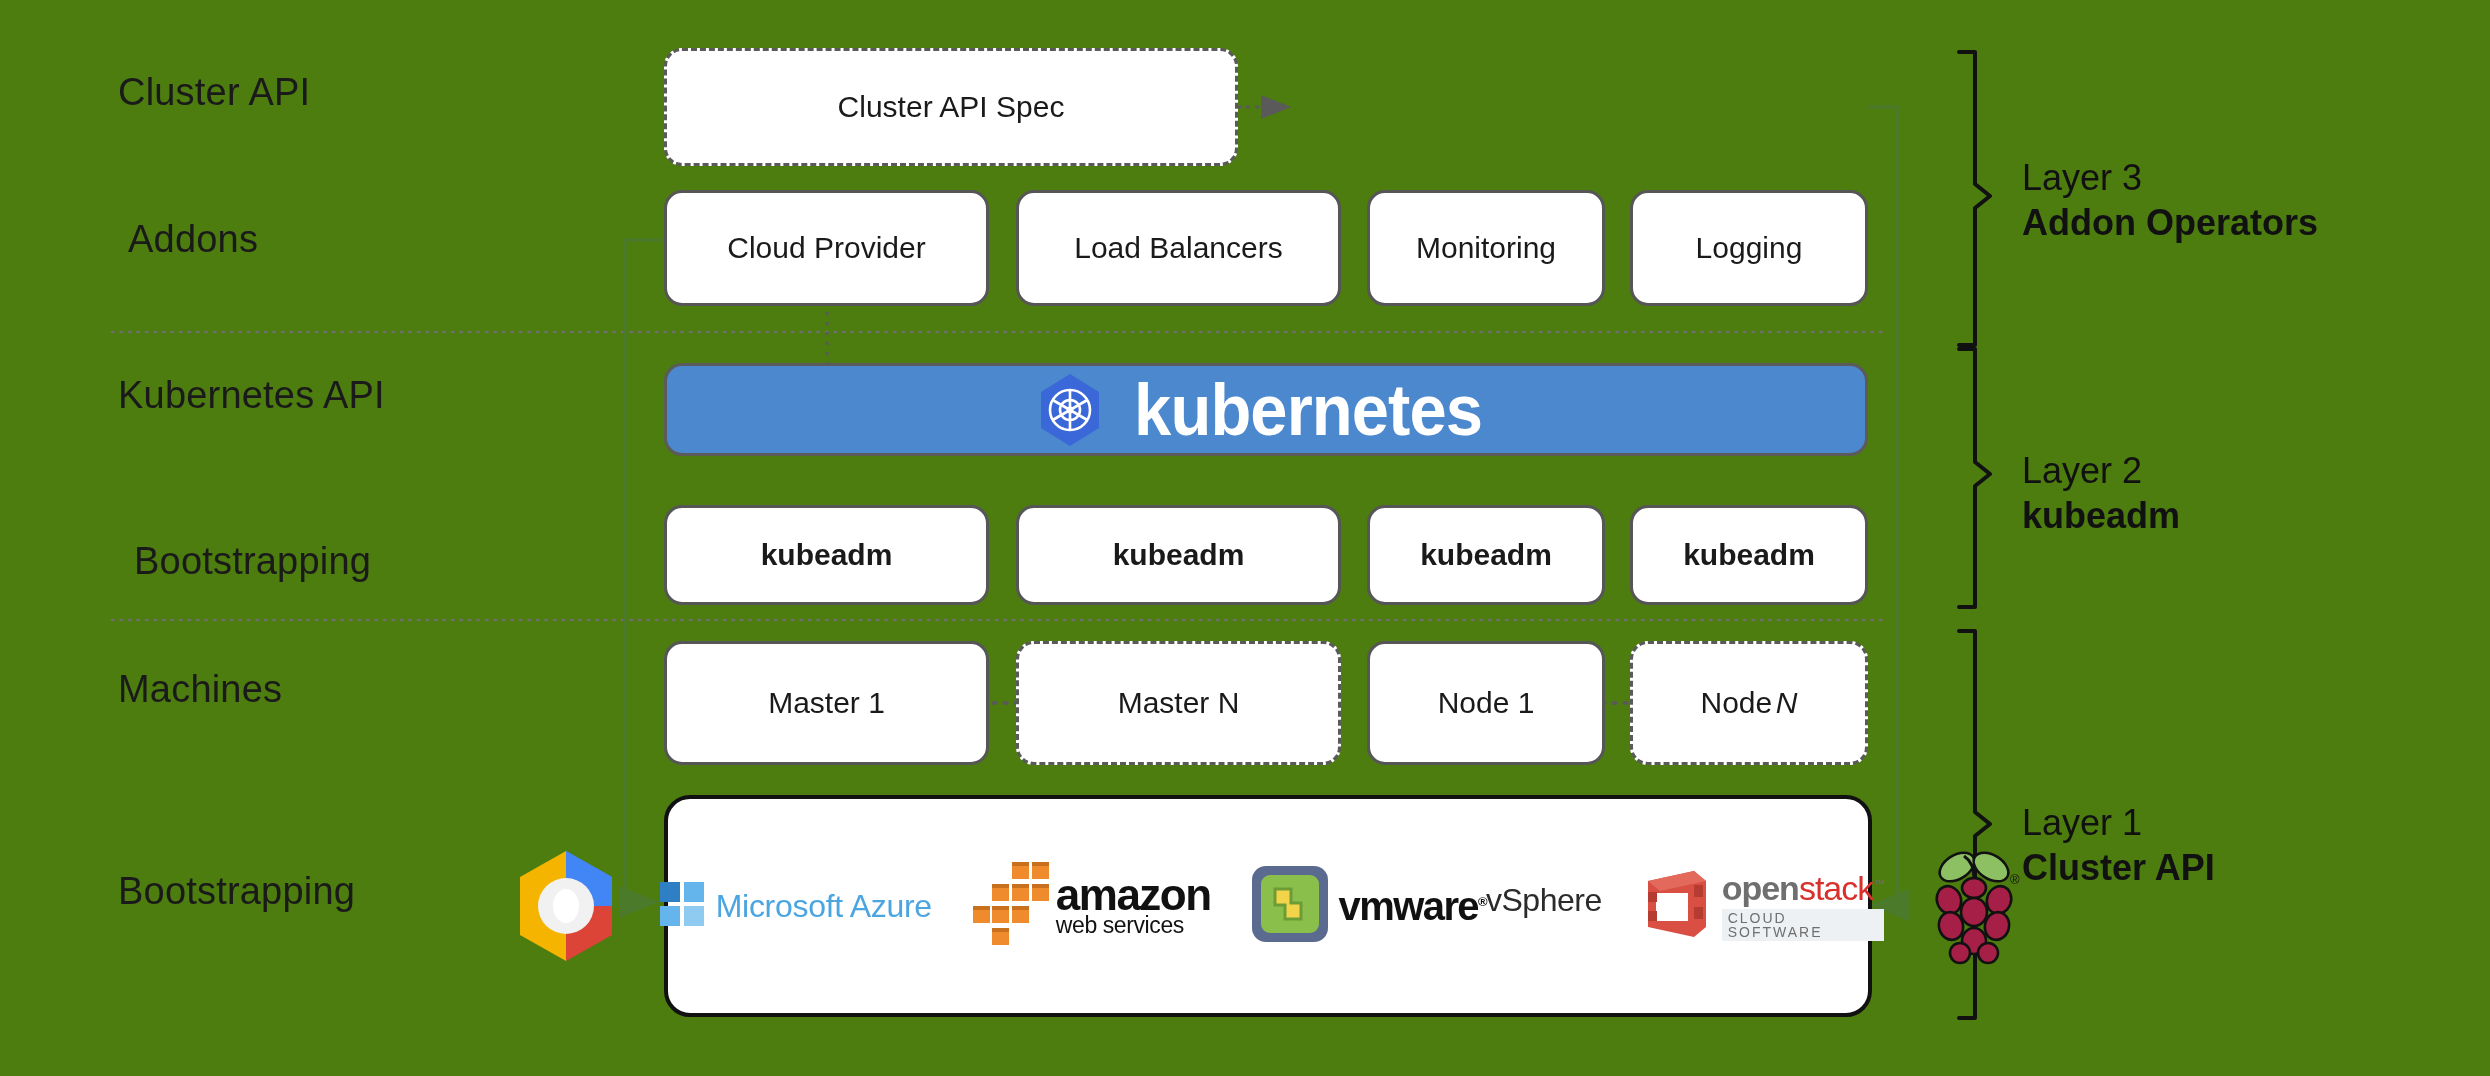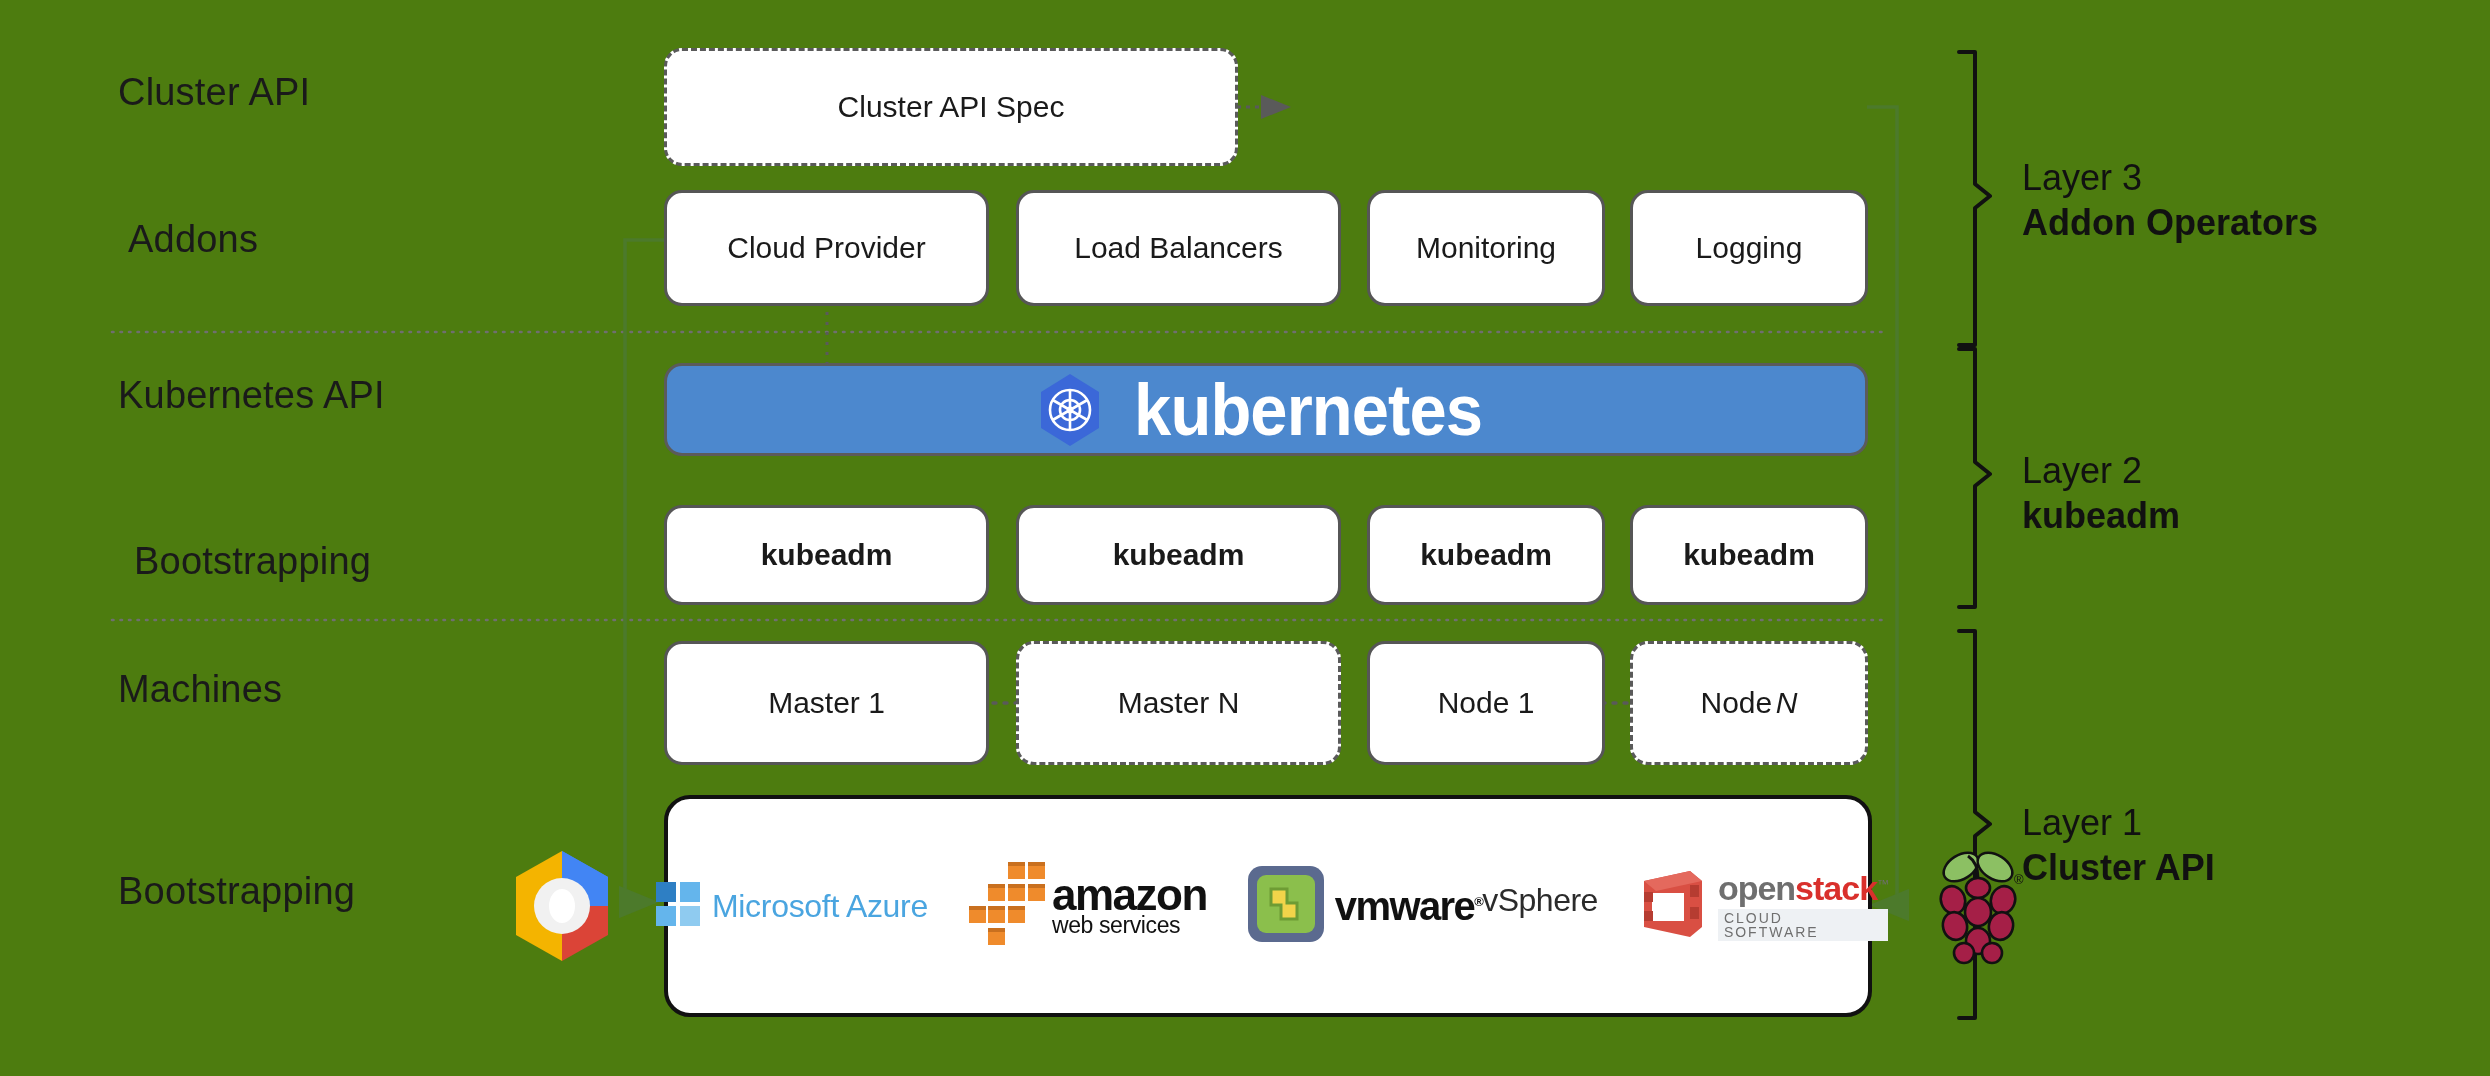--- a/index.html
+++ b/index.html
@@ -96,21 +96,21 @@
   .vmware{gap:10px;}
   .vmw-text{display:flex;line-height:1;}
   .vmw-top{font-size:40px;font-weight:bold;color:#111;letter-spacing:-1.6px;}
   .vmw-bot{font-size:32px;color:#2b2b2b;letter-spacing:-.5px;margin-top:-2px;}
   .vmw-tm{font-size:13px;vertical-align:super;}
   
   .ostack{gap:10px;}
   .os-text{display:flex;flex-direction:column;line-height:1;}
   .os-top{font-size:34px;letter-spacing:-1px;}
   .os-open{color:#6f6f6f;font-weight:600;}
-  .os-stack{color:#d9302c;font-weight:700;}
+  .os-stack{color:#d9302c;font-weight:400;}
   .os-tm{font-size:12px;vertical-align:super;color:#6f6f6f;}
   .os-bot{
     font-size:14px;color:#6f6f6f;letter-spacing:2px;margin-top:4px;
     background:#eef1f4;padding:2px 6px;
   }
   .layer-label{
     position:absolute;
     line-height:1.25;
     color:#111111;
     white-space:nowrap;

